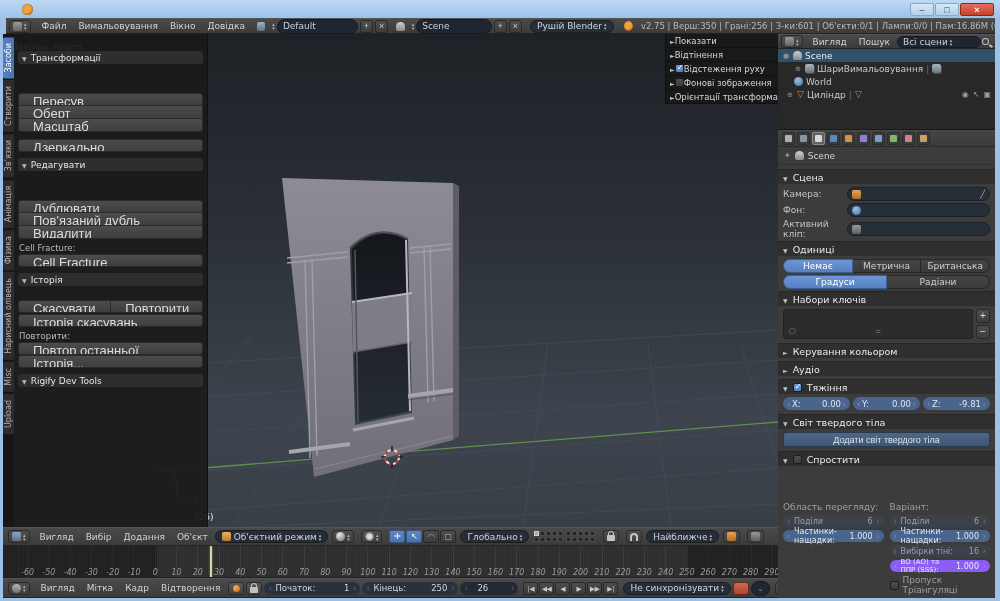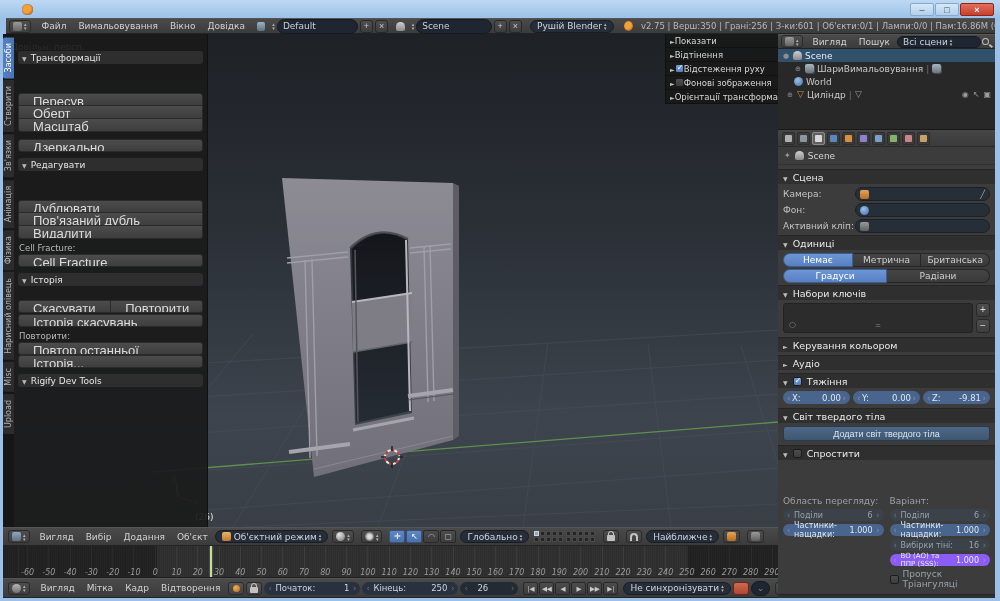--- a/index.html
+++ b/index.html
@@ -160,21 +160,21 @@
   .ptab { width:13px; height:13px; border-radius:2px; background:#3a3a3a; border:1px solid #2d2d2d;
     display:flex; align-items:center; justify-content:center;}
   .ptab::after { content:""; width:7px; height:7px; border-radius:1px; background:var(--c,#999);}
   .ptab.active { background:#606060; border-color:#8a8a8a; }
   #pcrumb { height:18px; display:flex; align-items:center; gap:4px; padding:0 6px; color:#d5d5d5;
     border-bottom:1px solid #323232;}
   .pbody { padding:2px 5px 0; }
   .pp-hdr { display:flex; align-items:center; gap:5px; background:#2f2f2f; height:15px; padding:0 5px;
     margin:2px -5px 3px; color:#eaeaea; font-size:9.5px; border-top:1px solid #262626;}
   .prow { display:flex; align-items:center; margin:2px 0;}
-  .plabel { width:72px; flex:none; color:#c3c3c3;}
+  .plabel { width:64px; flex:none; color:#c3c3c3;}
   .pfield { flex:1; background:#262e38; border:1px solid #1b2129; border-radius:8px; height:14px;
     display:flex; align-items:center; padding:0 4px; color:#c9d2da;}
   .eyedrop { margin-left:auto; color:#aaa; font-size:8px;}
   .segrow { display:flex; margin:2px 0;}
   .seg { flex:1; text-align:center; background:linear-gradient(#454545,#3a3a3a); border:1px solid #262626;
     color:#cfcfcf; height:14px; line-height:13px; border-left-width:0;}
   .segrow .seg:first-child { border-radius:8px 0 0 8px; border-left-width:1px;}
   .segrow .seg:last-child { border-radius:0 8px 8px 0;}
   .seg.active { background:linear-gradient(#6c96d4,#5680c2); border-color:#3c5f92; color:#fff;}
   .klistwrap { display:flex; gap:3px; margin:2px 0 4px;}

